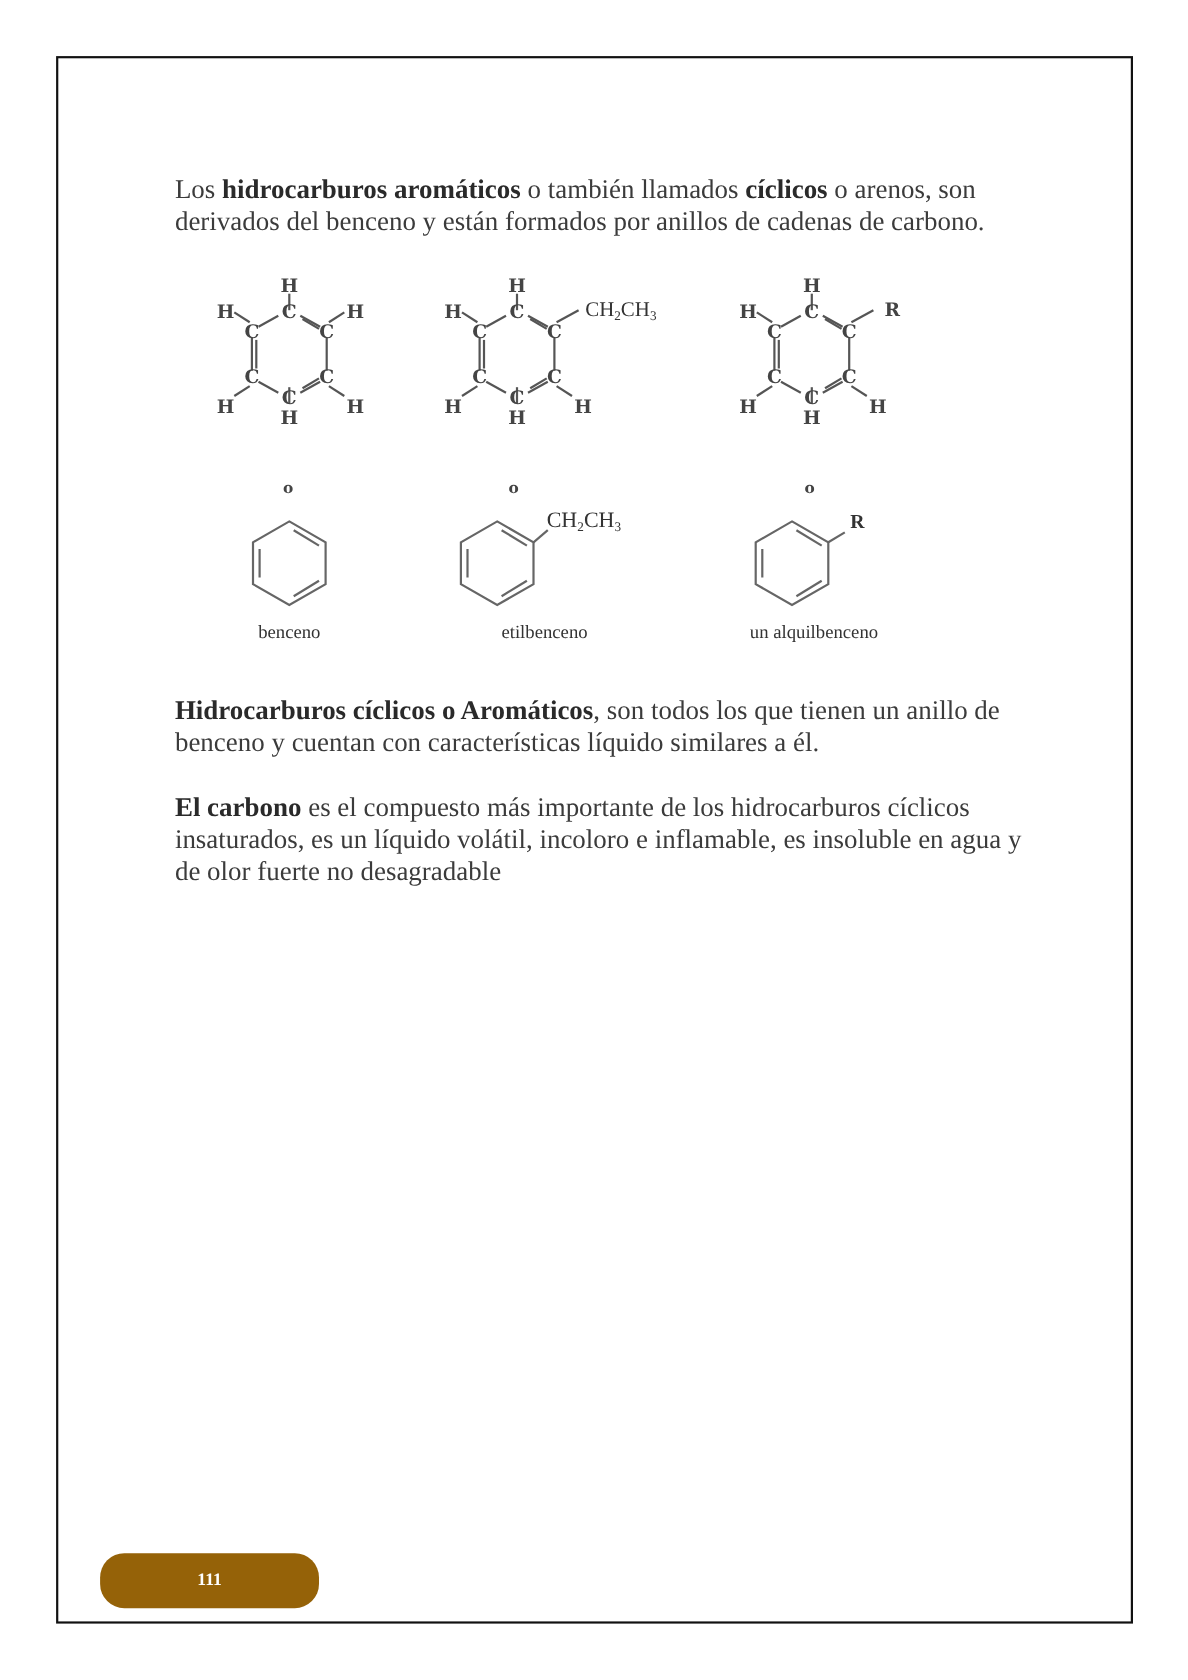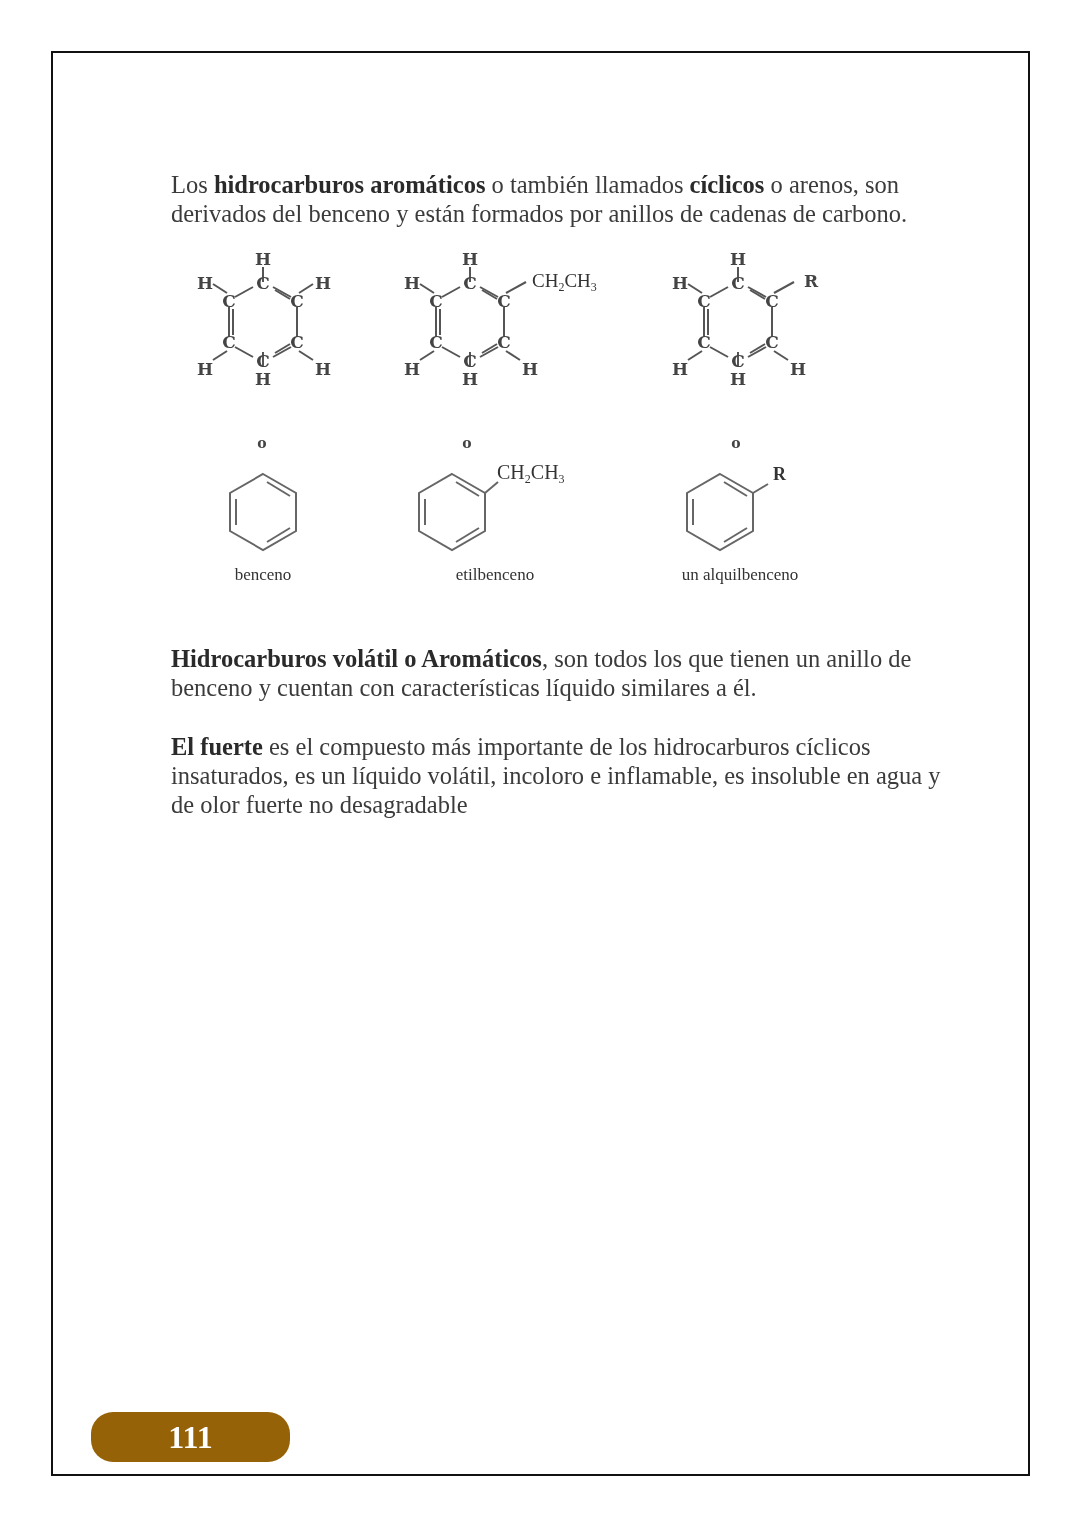--- a/index.html
+++ b/index.html
@@ -1,25 +1,25 @@
 <!DOCTYPE html>
 <html><head>
 <meta charset="utf-8">
 <style>
   html, body { margin: 0; padding: 0; background: #ffffff; }
   body { width: 1080px; height: 1527px; position: relative; overflow: hidden; font-family: "Liberation Serif", serif; color: #3a3a3a; }
   .frame { position: absolute; left: 51px; top: 51px; width: 975px; height: 1421px; border: 2px solid #111; box-sizing: content-box; }
-  .para { position: absolute; left: 155px; width: 780px; font-size: 24.5px; line-height: 29px; color: #3b3b3b; margin: 16px; }
+  .para { position: absolute; left: 155px; width: 780px; font-size: 24.5px; line-height: 29px; color: #3b3b3b; margin: 4px; }
   .para b { color: #2a2a2a; }
   #p1 { top: 154px; }
   #p2 { top: 628px; }
   #p3 { top: 716px; }
   .figure { position: absolute; left: 160px; top: 222px; width: 700px; height: 370px; }
   .figure svg { width: 700px; height: 370px; }
-  .page-badge { position: absolute; left: 91px; top: 1412px; width: 199px; height: 50px; background: #956208; color: #fff; font-weight: bold; font-size: 32px; display: flex; align-items: center; justify-content: center; font-family: "Liberation Serif", serif; border-radius: 22px; }
+  .page-badge { position: absolute; left: 91px; top: 1412px; width: 199px; height: 50px; background: #956208; color: #fff; font-weight: bold; font-size: 16px; display: flex; align-items: center; justify-content: center; font-family: "Liberation Serif", serif; border-radius: 22px; }
 </style>
 </head>
 <body>
 
 <div class="frame"></div>
 
 <p class="para" id="p1"><span>Los </span><b>hidrocarburos aromáticos</b><span> o también llamados </span><b>cíclicos</b><span> o arenos, son derivados del benceno y están formados por anillos de cadenas de carbono.</span></p>
 
 <div class="figure">
 <svg viewBox="0 0 700 370" xmlns="http://www.w3.org/2000/svg">
@@ -103,19 +103,19 @@
   </g>
 
   <g font-family="Liberation Serif, serif" font-size="17" fill="#333" text-anchor="middle">
     <text x="103" y="358">benceno</text>
     <text x="335" y="358">etilbenceno</text>
     <text x="580" y="358">un alquilbenceno</text>
   </g>
 </svg>
 </div>
 
-<p class="para" id="p2"><b>Hidrocarburos volátil o Aromáticos</b><span>, son todos los que tienen un anillo de benceno y cuentan con características líquido similares a él.</span></p>
+<p class="para" id="p2"><b>Hidrocarburos cíclicos o Aromáticos</b><span>, son todos los que tienen un anillo de benceno y cuentan con características líquido similares a él.</span></p>
 
-<p class="para" id="p3"><b>El fuerte</b><span> es el compuesto más importante de los hidrocarburos cíclicos insaturados, es un líquido volátil, incoloro e inflamable, es insoluble en agua y de olor fuerte no desagradable</span></p>
+<p class="para" id="p3"><b>El carbono</b><span> es el compuesto más importante de los hidrocarburos cíclicos insaturados, es un líquido volátil, incoloro e inflamable, es insoluble en agua y de olor fuerte no desagradable</span></p>
 
 <div class="page-badge">
     <span>111</span>
   </div>
 
 </body></html>

